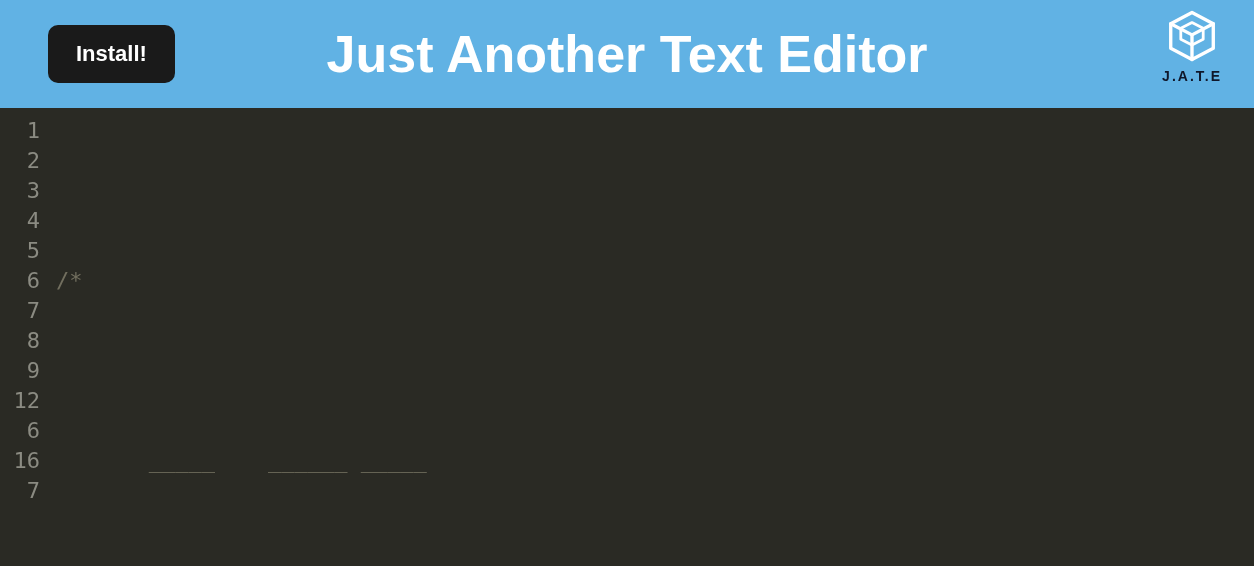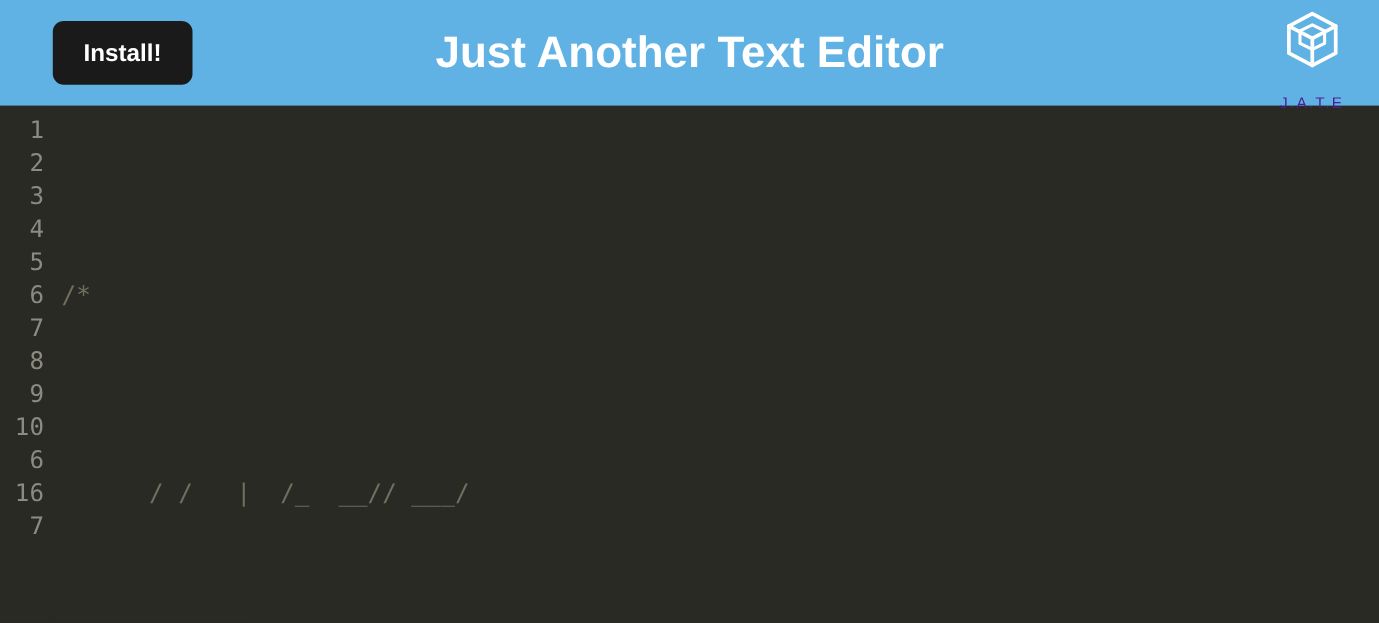--- a/index.html
+++ b/index.html
@@ -9,21 +9,21 @@
     }
     body {
       font-family: Arial, Helvetica, sans-serif;
       background: #2a2a26;
       width: 1254px;
       height: 566px;
       overflow: hidden;
     }
     .header {
       background: #61b2e4;
-      height: 96px;
+      height: 108px;
       display: flex;
       align-items: center;
       position: relative;
       padding: 0 16px;
     }
     .install-btn {
       background: #1a1a1a;
       color: #fff;
       border: none;
       border-radius: 10px;
@@ -31,36 +31,36 @@
       font-size: 22px;
       font-weight: bold;
       cursor: pointer;
       margin-left: 32px;
     }
     .title {
       position: absolute;
       left: 50%;
       transform: translateX(-50%);
       color: #fff;
-      font-size: 40px;
+      font-size: 52px;
       font-weight: 800;
       white-space: nowrap;
     }
     .logo-wrap {
       position: absolute;
       right: 32px;
       top: 8px;
       text-align: center;
     }
     .logo-label {
-      color: #4c1d95;
+      color: #0f172a;
       font-size: 14px;
-      font-weight: normal;
+      font-weight: bold;
       letter-spacing: 2px;
-      margin-top: 16px;
+      margin-top: 0;
     }
     .editor {
       display: flex;
       font-family: 'Menlo', 'Consolas', monospace;
       font-size: 22px;
       line-height: 30px;
       background: #2a2a24;
     }
     .gutter {
       background: #2a2a24;
@@ -109,30 +109,30 @@
   <div class="gutter">
     <div>1</div>
     <div>2</div>
     <div>3</div>
     <div>4</div>
     <div>5</div>
     <div>6</div>
     <div>7</div>
     <div>8</div>
     <div>9</div>
-    <div>10</div>
+    <div>12</div>
     <div>6</div>
     <div>16</div>
     <div>7</div>
   </div>
   <div class="code">
     <div><span class="cm-comment"></span></div>
     <div><span class="cm-comment">/*</span></div>
     <div><span class="cm-comment"></span></div>
-    <div><span class="cm-comment">      / /   |  /_  __// ___/</span></div>
+    <div><span class="cm-comment">       _____    ______ _____</span></div>
     
     
     
     
     
     
     
     
   </div>
 </div>

